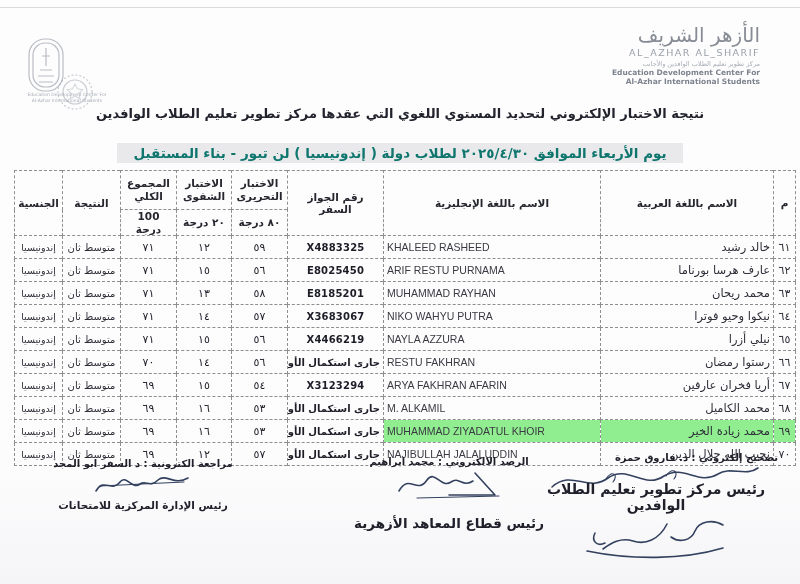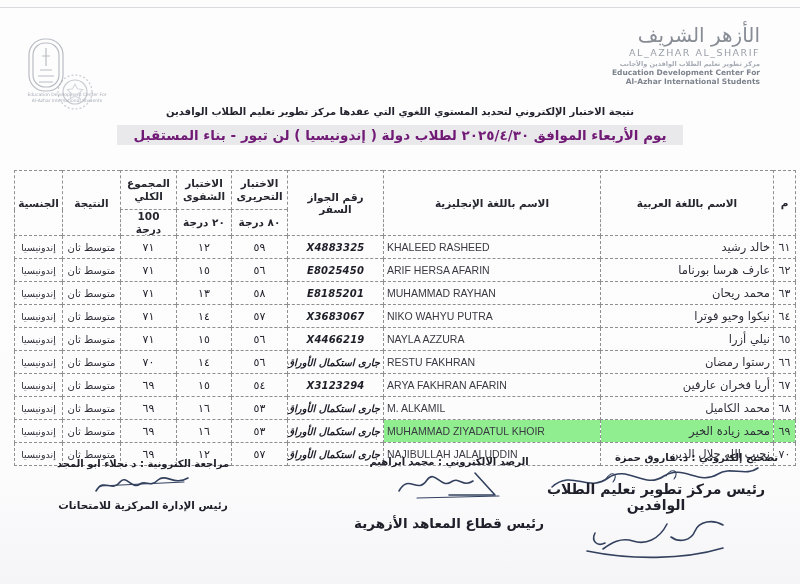--- a/index.html
+++ b/index.html
@@ -9,43 +9,43 @@
   .scanline{position:absolute;top:7px;left:0;width:100%;height:1px;background:#d9d9de;}
 
   
   .emblem{position:absolute;left:26px;top:36px;opacity:.65;}
   .stamp{position:absolute;left:55px;top:72px;opacity:.5;}
   .emblem-caption{position:absolute;left:22px;top:92px;width:90px;font-size:4.5px;
       color:#a9aeb6;text-align:center;line-height:1.3;direction:ltr;}
   .logoblock{position:absolute;right:40px;top:24px;width:190px;text-align:right;direction:rtl;}
   .logo-ar{font-size:20px;color:#878c95;letter-spacing:1px;line-height:1.1;}
   .logo-en{font-size:9.5px;color:#9aa0a8;letter-spacing:1.5px;direction:ltr;margin-top:1px;}
-  .logo-tiny-ar{font-size:6.5px;color:#a8adb5;margin-top:2px;font-weight:bold;}
+  .logo-tiny-ar{font-size:6.5px;color:#a8adb5;margin-top:2px;}
   .logo-tiny-en{font-size:7.5px;font-weight:bold;color:#7d838d;line-height:1.2;direction:ltr;}
 
   
   .titleblock{position:absolute;left:60px;right:60px;top:106px;text-align:center;direction:rtl;}
-  .title-l1{font-size:10px;font-weight:bold;color:#23232e;margin-bottom:10px;}
-  .title-l2{font-size:13.5px;font-weight:bold;color:#701a75;}
+  .title-l1{font-size:13px;font-weight:bold;color:#23232e;margin-bottom:24px;}
+  .title-l2{font-size:13.5px;font-weight:bold;color:#0f766e;}
   .title-l2 span{background:#e9e9ec;padding:2px 16px;}
 
   
   table.results{position:absolute;left:14px;top:170px;width:781px;border-collapse:collapse;
       table-layout:fixed;direction:rtl;}
   table.results th,table.results td{border:1px dashed #8f8f92;padding:0 3px;overflow:hidden;
       white-space:nowrap;}
   table.results th{font-size:10.5px;font-weight:bold;color:#26262f;white-space:normal;
       line-height:1.2;text-align:center;vertical-align:middle;}
   th.sub{font-size:9.5px;height:22px;}
   tr.hrow1 th{height:38px;}
   tbody td{height:22px;font-size:11px;text-align:center;color:#2e2e38;vertical-align:middle;}
   td.name-ar{text-align:right;padding-right:6px;font-size:11.5px;}
   td.name-en{direction:ltr;text-align:left;padding-left:5px;
       font-family:"Liberation Sans","DejaVu Sans",sans-serif;font-size:10.5px;color:#3a3a42;}
-  td.pp{font-weight:bold;color:#1d1d27;font-size:10px;letter-spacing:.2px;font-style:italic;}
+  td.pp{font-weight:bold;color:#1d1d27;font-size:10px;letter-spacing:.2px;}
   td.score{font-size:11px;color:#1f1f29;}
   td.result{font-size:10px;}
   td.nat{font-size:9.5px;}
   td.hl{background:#90ee90;margin-left:28px;}
 
   
   .footer-block{position:absolute;direction:rtl;text-align:center;}
   .f-label{font-size:10px;font-weight:bold;color:#20202b;}
   .f-title{font-size:10.5px;font-weight:bold;color:#20202b;}
   .review-block{left:18px;top:458px;width:250px;}
@@ -131,21 +131,21 @@
       <td class="pp">X4883325</td>
       <td class="score">٥٩</td>
       <td class="score">١٢</td>
       <td class="score">٧١</td>
       <td class="result">متوسط ثان</td>
       <td class="nat">إندونيسيا</td>
     </tr>
         <tr>
       <td class="serial">٦٢</td>
       <td class="name-ar">عارف هرسا بورناما</td>
-      <td class="name-en">ARIF HERSA AFARIN</td>
+      <td class="name-en">ARIF RESTU PURNAMA</td>
       <td class="pp">E8025450</td>
       <td class="score">٥٦</td>
       <td class="score">١٥</td>
       <td class="score">٧١</td>
       <td class="result">متوسط ثان</td>
       <td class="nat">إندونيسيا</td>
     </tr>
         <tr>
       <td class="serial">٦٣</td>
       <td class="name-ar">محمد ريحان</td>
@@ -231,21 +231,21 @@
       <td class="score">٥٧</td>
       <td class="score">١٢</td>
       <td class="score">٦٩</td>
       <td class="result">متوسط ثان</td>
       <td class="nat">إندونيسيا</td>
     </tr>
       </tbody>
   </table>
 
   <div class="footer-block review-block">
-    <div class="f-label">مراجعة الكترونية : د نجلاء ابو المجد</div>
+    <div class="f-label">مراجعة الكترونية : د السفر ابو المجد</div>
     <svg class="sig" width="110" height="30" viewBox="0 0 110 30">
       <path d="M8 22 C16 8, 24 24, 32 13 C38 5, 44 21, 52 15 C58 11, 62 19, 70 11 C78 4, 86 17, 100 9"></path>
       <path class="thin" d="M12 17 L96 13"></path>
     </svg>
     <div class="f-title">رئيس الإدارة المركزية للامتحانات</div>
   </div>
 
   <div class="footer-block monitor-block">
     <div class="f-label">الرصد الالكتروني : محمد ابراهيم</div>
     <svg class="sig" width="120" height="36" viewBox="0 0 120 36">

